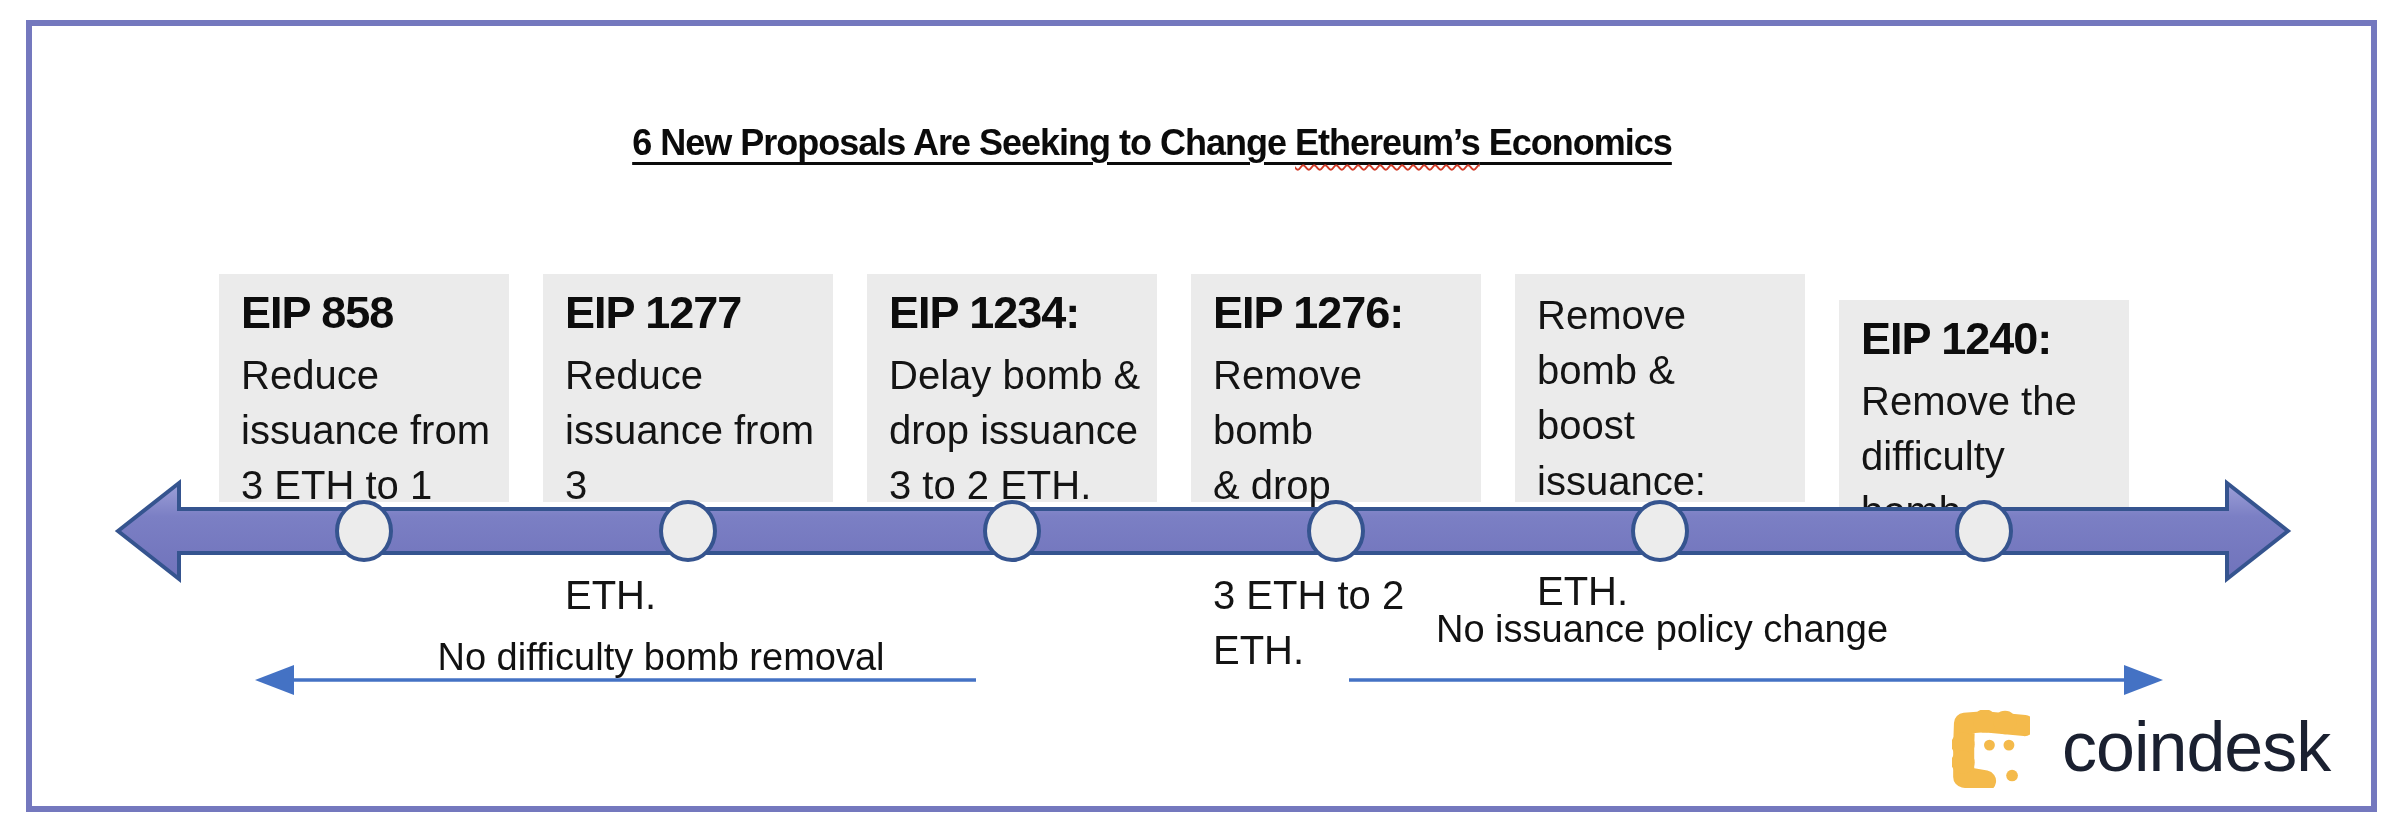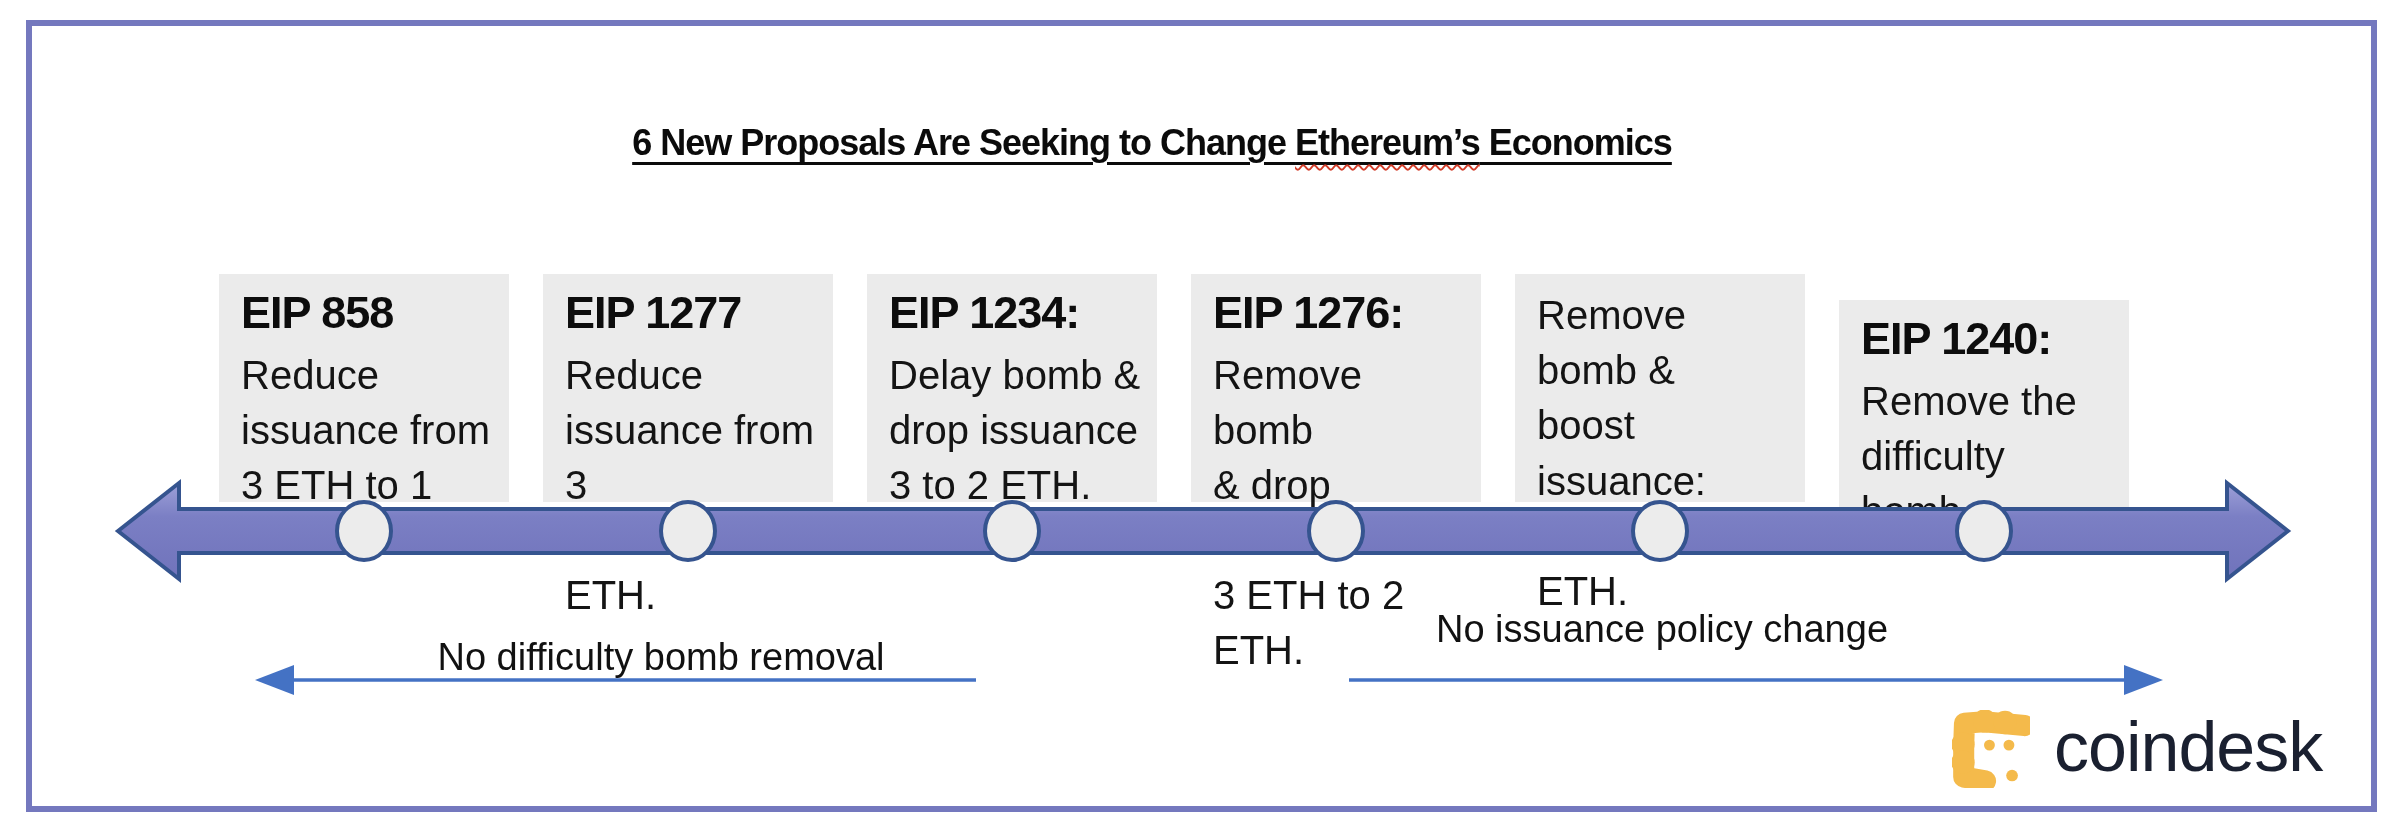--- a/index.html
+++ b/index.html
@@ -75,21 +75,21 @@
     color: #111111;
     white-space: nowrap;
   }
   .annot-left-label  { left: 661px; margin-top: 28px; }
   .annot-right-label { left: 1662px; }
   .logo {
     position: absolute;
     left: 1952px; top: 710px;
     display: flex;
     align-items: center;
-    gap: 24px;
+    gap: 32px;
   }
   .logo .wordmark {
     font-size: 70px;
     letter-spacing: -1px;
     color: #1a2030;
     line-height: 1;
     padding-bottom: 4px;
   }
 </style>
 </head>

